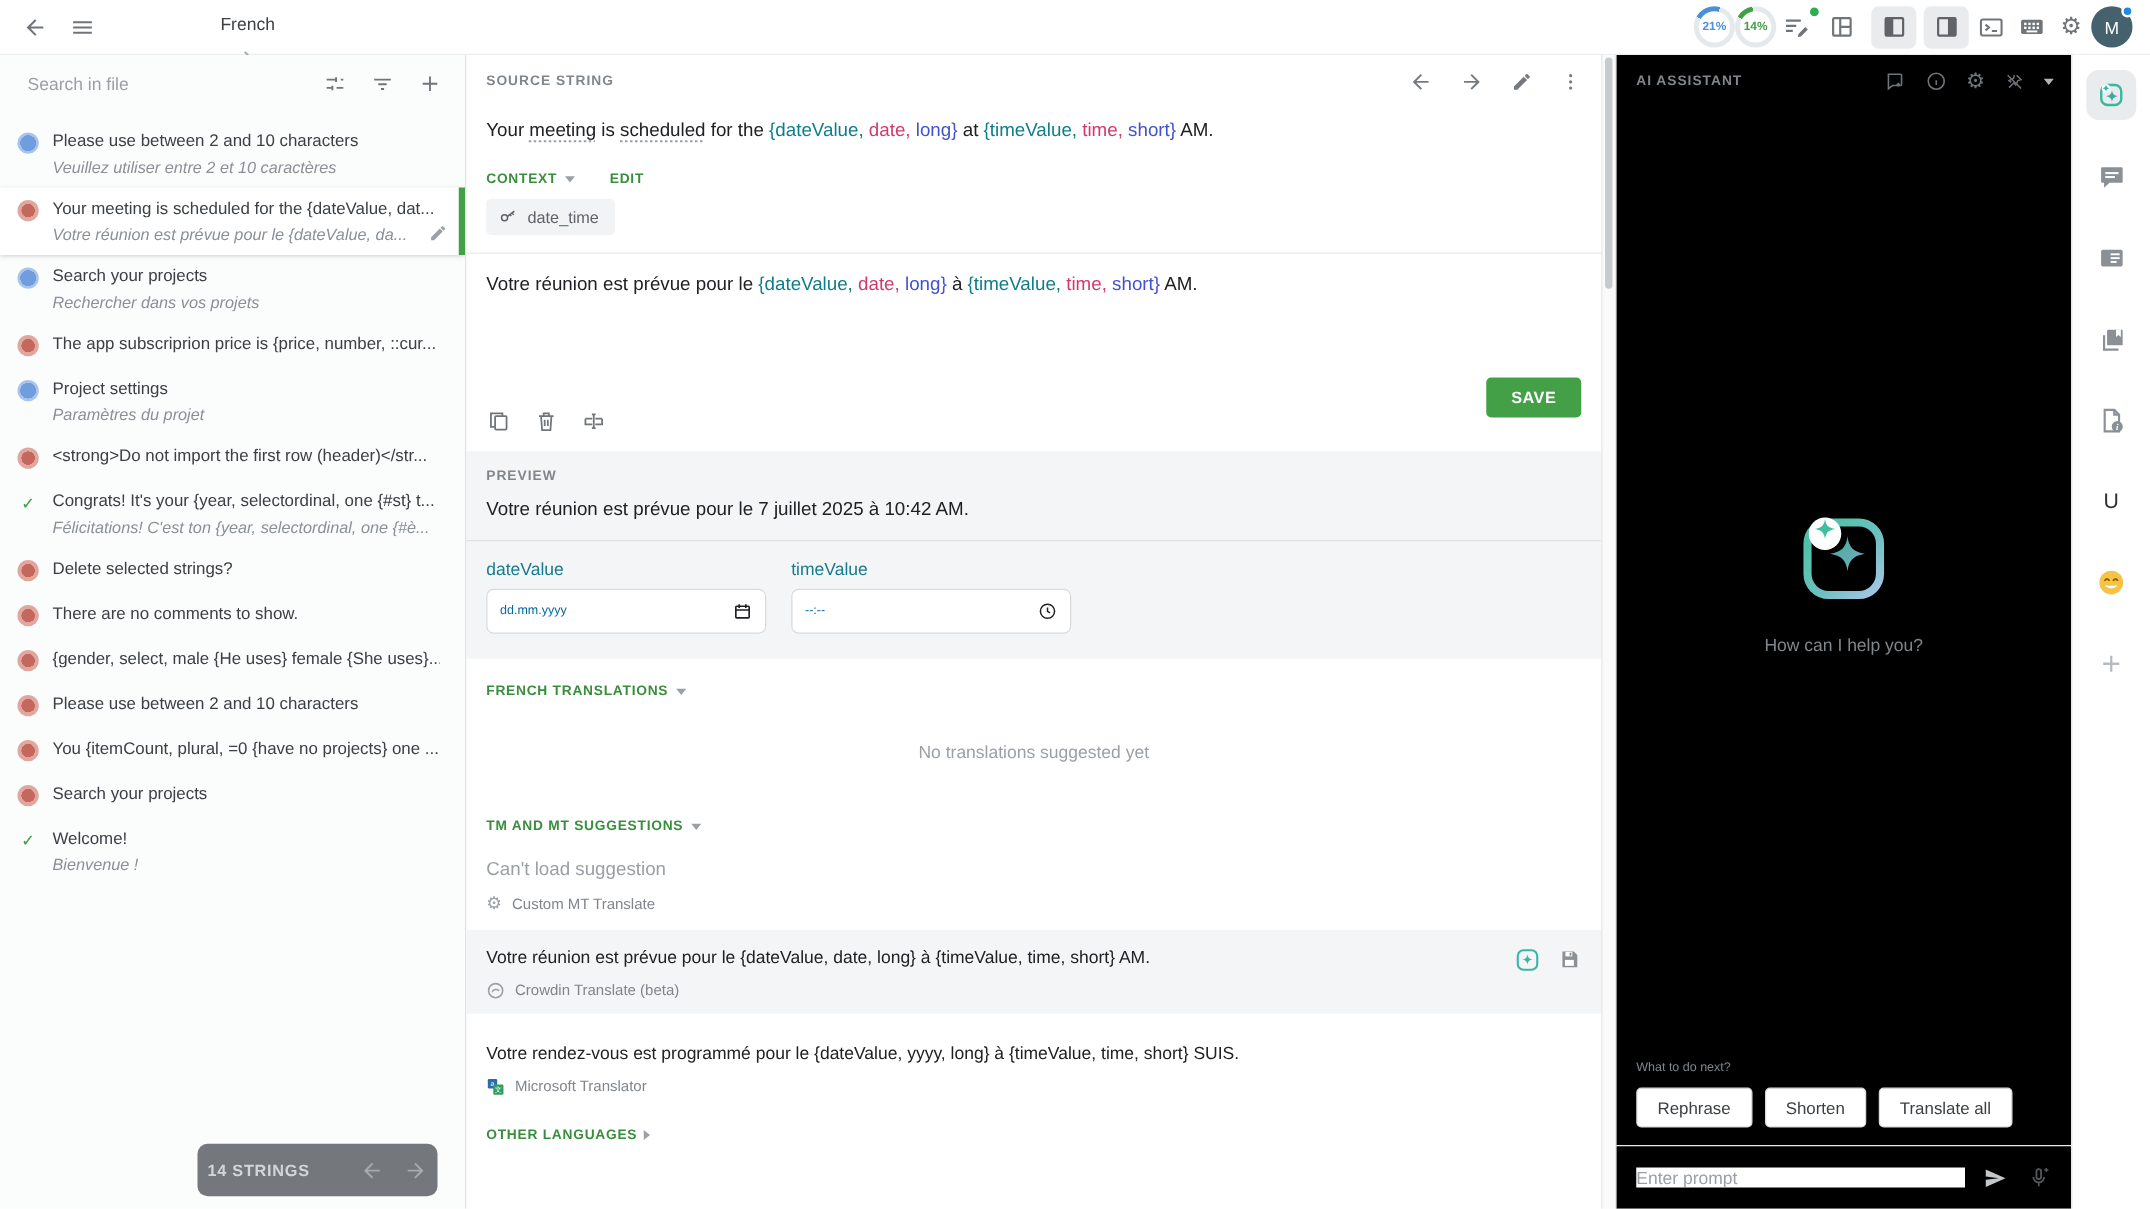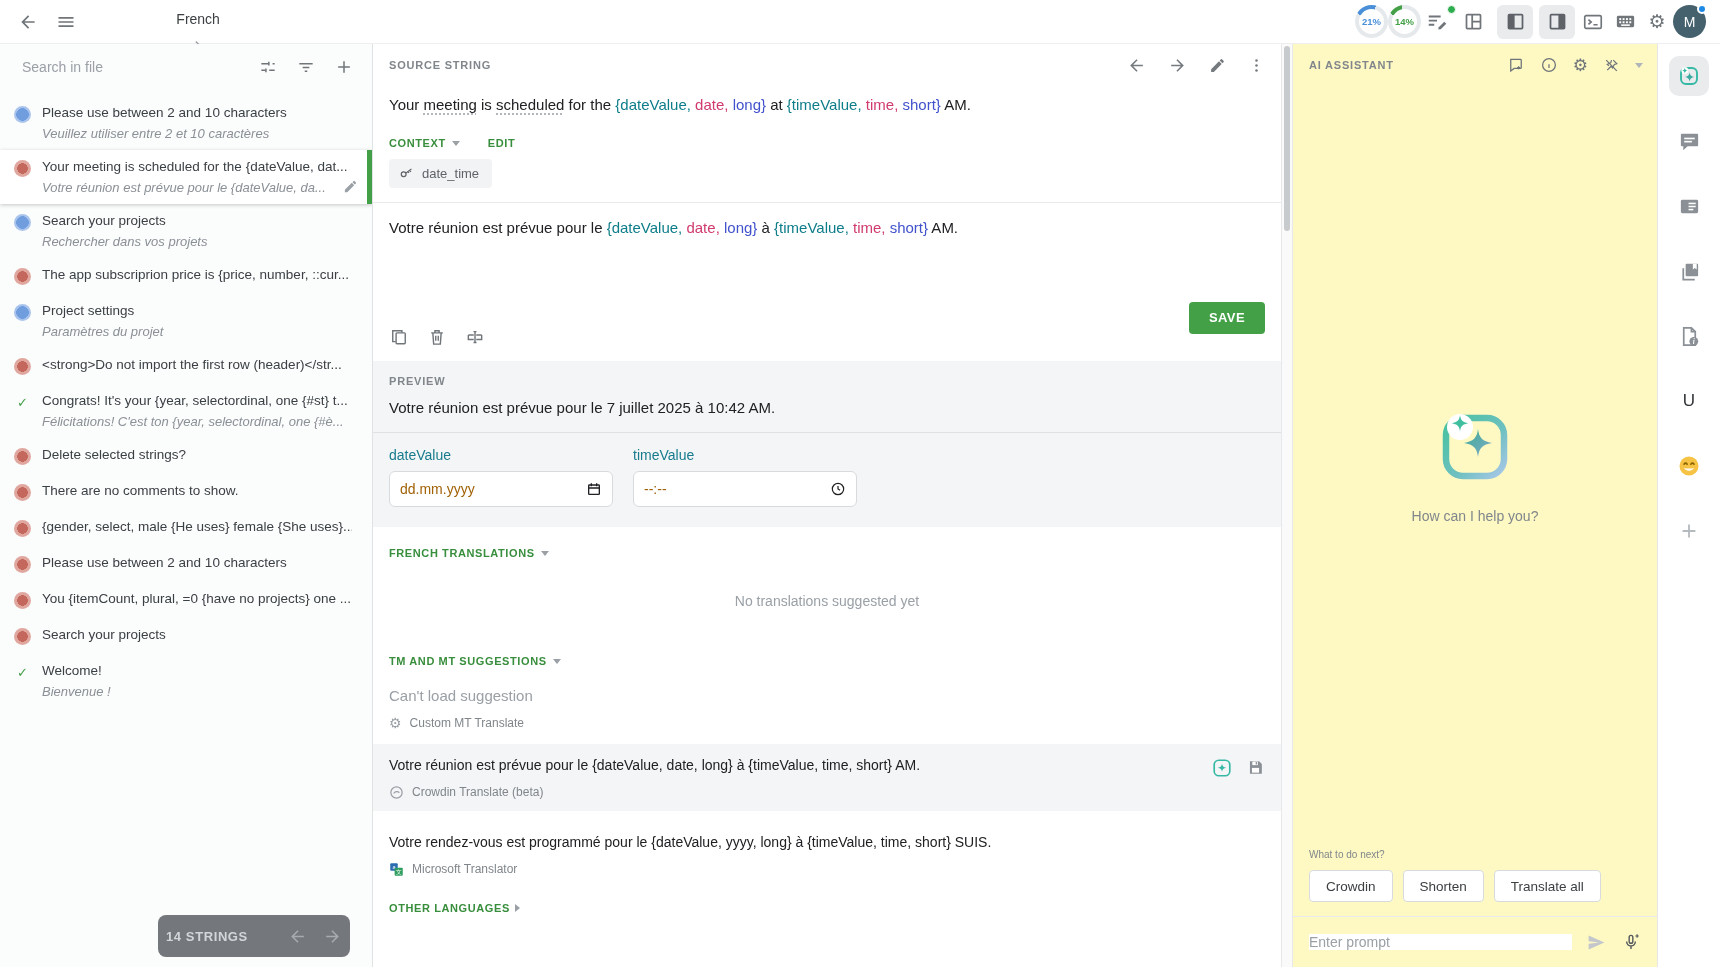--- a/index.html
+++ b/index.html
@@ -86,21 +86,21 @@
   .save-btn { position:absolute; right:16px; bottom:27px; height:32px; padding:0 20px;
     background:#43a047; color:#fff; border:none; border-radius:4px; font-size:13px;
     font-weight:bold; letter-spacing:.4px; cursor:pointer; font-family:inherit; }
   .preview { background:#f4f5f6; padding:14px 16px 20px; }
   .preview-text { margin-top:12px; font-size:15px; color:#202124; }
   .preview-div { border-bottom:1px solid #dfe1e3; margin:16px -16px 14px; }
   .fields { display:flex; gap:20px; }
   .fld-label { font-size:14px; color:#177b8d; margin-bottom:8px; }
   .field { width:224px; height:36px; background:#fff; border:1px solid #d8dbde; border-radius:6px;
     display:flex; align-items:center; padding:0 10px; cursor:text; }
-  .field .val { font-size:14px; color:#a16207; flex:1; }
+  .field .val { font-size:10px; color:#0369a1; flex:1; }
   .field .fic { color:#202124; display:flex; }
   .ft-section { padding:20px 16px 0; }
   .empty-msg { text-align:center; color:#9aa0a6; font-size:14px; margin:34px 0 40px; }
   .tm-head { padding:6px 16px 0; display:flex; align-items:center; gap:6px; }
   .tm-error { padding:20px 16px 4px; }
   .tm-error-text { font-size:15px; color:#9aa0a6; }
   .src-row { display:flex; align-items:center; gap:8px; margin-top:12px; }
   .src-name { font-size:12px; color:#80868b; }
   .sug { position:relative; padding:13px 110px 11px 16px; margin-top:10px; }
   .sug.hl { background:#f4f5f6; }
@@ -110,21 +110,21 @@
   .ol-caret { width:0; height:0; border-top:4px solid transparent; border-bottom:4px solid transparent;
     border-left:5px solid #9aa0a6; }
 
   
   .gutter { width:12px; flex:0 0 12px; background:#fafafa; border-left:1px solid #e6e8ea;
     border-right:1px solid #e6e8ea; position:relative; }
   .gutter .thumb { position:absolute; left:2px; right:2px; top:2px; height:185px;
     background:#c8cbcd; border-radius:4px; }
 
   
-  .ai-panel { width:364px; flex:0 0 364px; display:flex; flex-direction:column; background:#fef9c3; }
+  .ai-panel { width:364px; flex:0 0 364px; display:flex; flex-direction:column; background:#000000; }
   .ai-head { height:42px; flex:0 0 42px; display:flex; align-items:center; padding:0 14px 0 16px; }
   .ai-head-icons { margin-left:auto; display:flex; align-items:center; gap:15px; color:#6f7479; }
   .ai-body { flex:1; display:flex; flex-direction:column; align-items:center; justify-content:center; }
   .ai-greet { margin-top:16px; font-size:14px; color:#80868b; }
   .ai-bottom { flex:0 0 auto; padding:10px 16px 0; }
   .ai-next { font-size:10px; color:#80868b; margin-bottom:10px; }
   .ai-actions { display:flex; gap:10px; }
   .ai-actions button { height:32px; padding:0 16px; background:#fff; border:1px solid #d8dbde;
     border-radius:4px; font-size:13.5px; color:#3c4043; cursor:pointer; font-family:inherit; }
   .ai-prompt-div { border-top:1px solid #e8eaed; margin:14px -16px 0; }
@@ -618,21 +618,21 @@
           <circle cx="30" cy="25" r="13" fill="#fff"></circle>
           <path fill="#3fbf9f" d="M30 13c.6 5.2 2.7 7.3 8.2 8.2-5.5.9-7.6 3-8.2 8.2-.6-5.2-2.7-7.3-8.2-8.2 5.5-.9 7.6-3 8.2-8.2z"></path>
           <path fill="url(#aig2)" d="M48 27c1 8.8 4.6 12.4 14 14-9.4 1.6-13 5.2-14 14-1-8.8-4.6-12.4-14-14 9.4-1.6 13-5.2 14-14z"></path>
         </svg>
         <div class="ai-greet">How can I help you?</div>
       </div>
 
       <div class="ai-bottom">
         <div class="ai-next">What to do next?</div>
         <div class="ai-actions">
-          <button>Crowdin</button>
+          <button>Rephrase</button>
           <button>Shorten</button>
           <button>Translate all</button>
         </div>
         <div class="ai-prompt-div"></div>
         <div class="prompt-row">
           <input type="text" placeholder="Enter prompt" style="">
           <svg width="21" height="21" viewBox="0 0 24 24">
               <path fill="#c3c7cb" d="M3 20l18-8L3 4v6.5l12 1.5-12 1.5z"></path>
             </svg>
           <svg width="20" height="20" viewBox="0 0 24 24">

